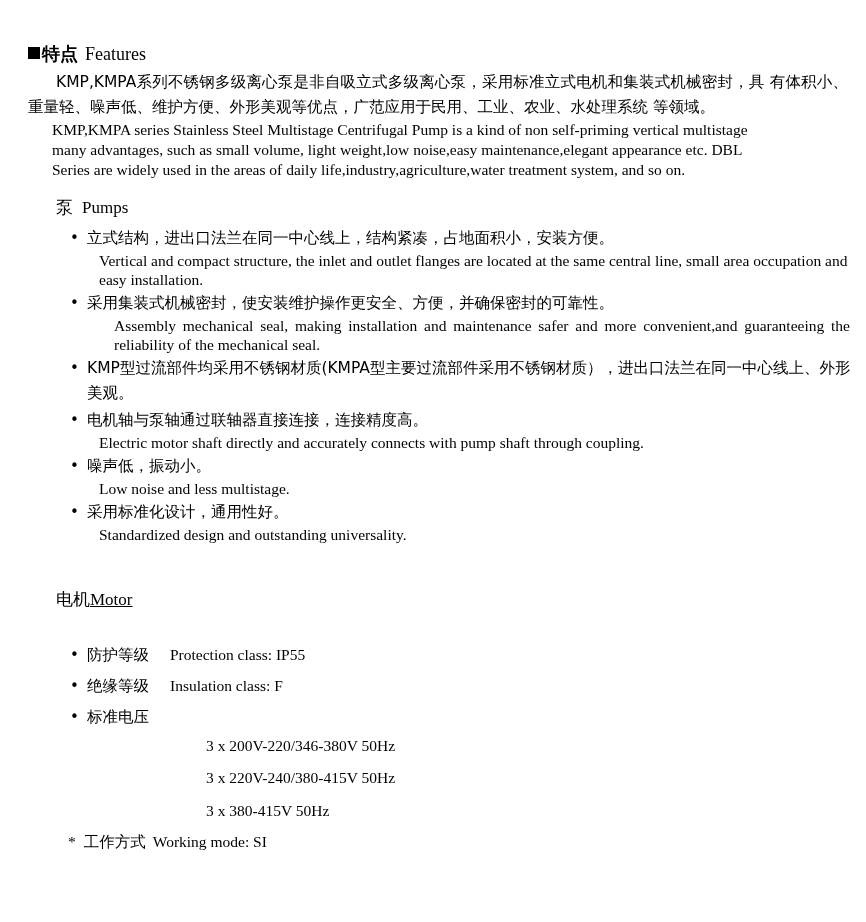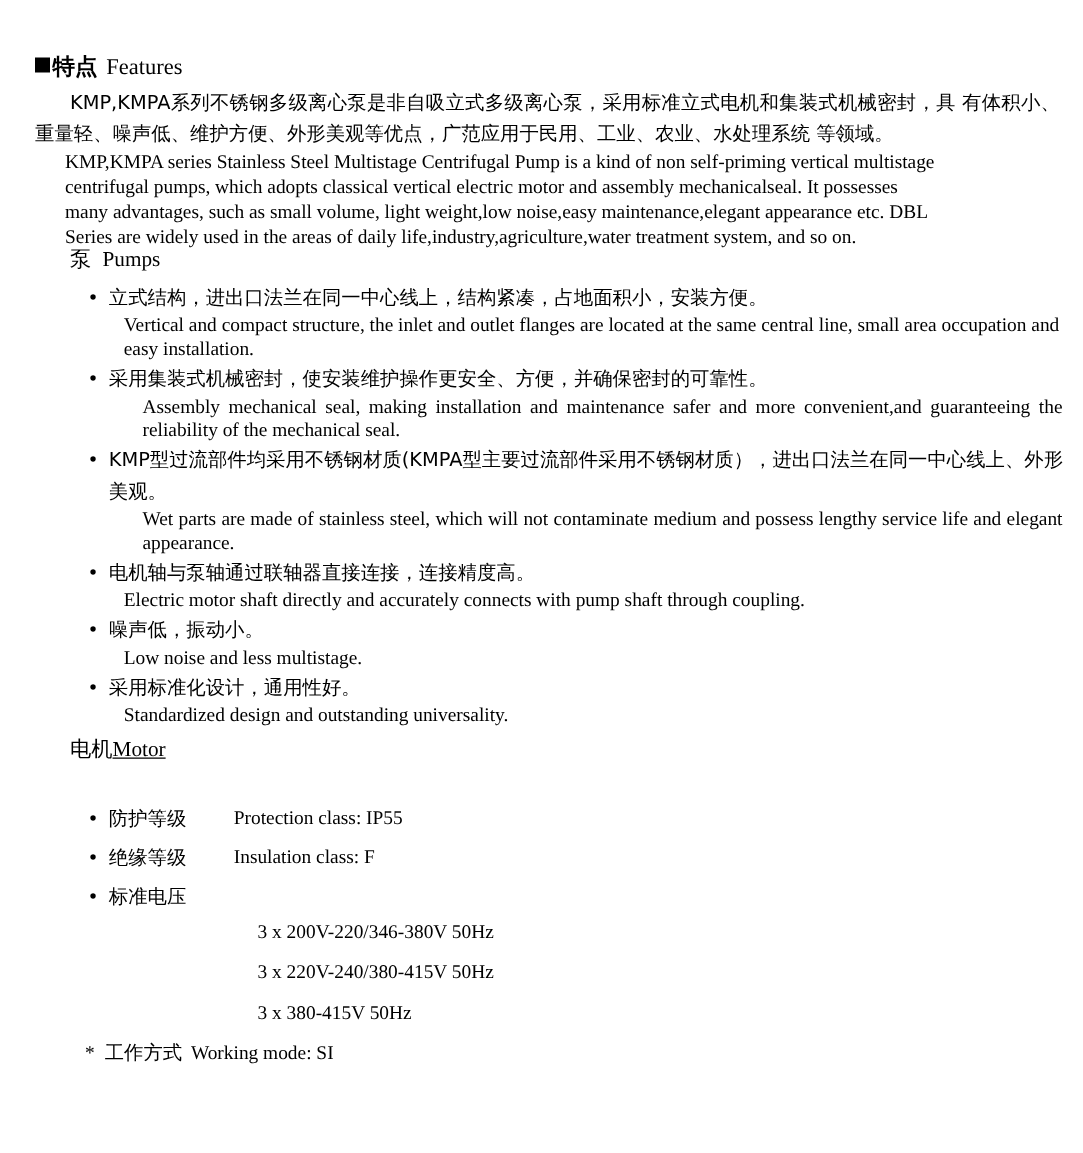--- a/index.html
+++ b/index.html
@@ -180,21 +180,20 @@
     white-space: nowrap;
   }
   .motor-item .en {
     position: absolute;
     left: 100px;
     top: 0;
     font-family: "Liberation Serif", serif;
     font-size: 15.5px;
     line-height: 22px;
     white-space: nowrap;
-    margin-left: 17px;
   }
   .voltage-extra {
     position: absolute;
     left: 206px;
     font-family: "Liberation Serif", serif;
     font-size: 15.5px;
     line-height: 22px;
     white-space: nowrap;
   }
   .v2 { top: 735px; }
@@ -228,21 +227,20 @@
 <div class="page">
 
   <div class="features-heading">
     <span class="sq"></span><span class="cn">特点</span><span class="en">Features</span>
   </div>
 
   <div class="intro-cn">KMP,KMPA系列不锈钢多级离心泵是非自吸立式多级离心泵，采用标准立式电机和集装式机械密封，具 有体积小、重量轻、噪声低、维护方便、外形美观等优点，广范应用于民用、工业、农业、水处理系统 等领域。</div>
 
   <div class="intro-en">
     <div class="l1">KMP,KMPA series Stainless Steel Multistage Centrifugal Pump is a kind of non self-priming vertical multistage</div>
-    <div>centrifugal pumps, which adopts classical vertical electric motor and assembly mechanicalseal. It possesses</div>
     <div>many advantages, such as small volume, light weight,low noise,easy maintenance,elegant appearance etc. DBL</div>
     <div>Series are widely used in the areas of daily life,industry,agriculture,water treatment system, and so on.</div>
   </div>
 
   <div class="pumps-title">
     <span class="cn">泵</span><span class="en">Pumps</span>
   </div>
 
   <div class="bullet-list">
 
@@ -254,21 +252,20 @@
 
     <div class="bullet">
       <span class="dot">•</span>
       <span class="cn">采用集装式机械密封，使安装维护操作更安全、方便，并确保密封的可靠性。</span>
       <span class="en justify">Assembly mechanical seal, making installation and maintenance safer and more convenient,and guaranteeing the reliability of the mechanical seal.</span>
     </div>
 
     <div class="bullet">
       <span class="dot">•</span>
       <span class="cn">KMP型过流部件均采用不锈钢材质(KMPA型主要过流部件采用不锈钢材质），进出口法兰在同一中心线上、外形美观。</span>
-      <span class="en justify">Wet parts are made of stainless steel, which will not contaminate medium and possess lengthy service life and elegant appearance.</span>
     </div>
 
     <div class="bullet">
       <span class="dot">•</span>
       <span class="cn">电机轴与泵轴通过联轴器直接连接，连接精度高。</span>
       <span class="en indent-less">Electric motor shaft directly and accurately connects with pump shaft through coupling.</span>
     </div>
 
     <div class="bullet">
       <span class="dot">•</span>

